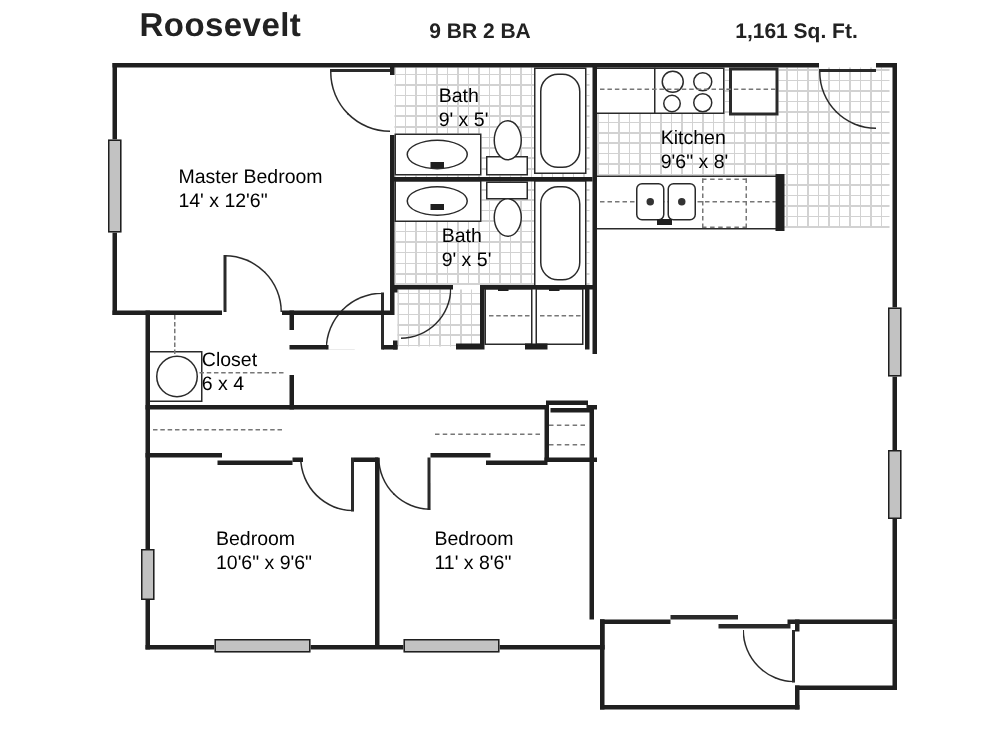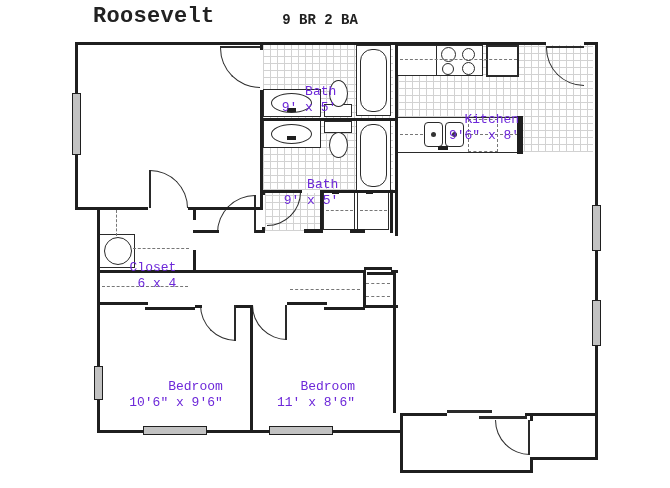--- a/index.html
+++ b/index.html
@@ -1,55 +1,56 @@
 <!DOCTYPE html>
 <html><head>
 <meta charset="utf-8">
 <style>
   html,body{margin:0;padding:0;background:#fff;}
   .stage{
     position:relative;width:634px;height:488px;background:#fff;overflow:hidden;
-    font-family:Liberation Mono, monospace;color:#2b2b2b;
+    font-family:Liberation Sans, sans-serif;color:#2b2b2b;
   }
   .wall{position:absolute;background:#1f1f1f;z-index:3;}
   .tile{
     position:absolute;z-index:0;background:#fff;
     background-image:
       repeating-linear-gradient(0deg,#d2d2d2 0 1px,transparent 1px 7px),
       repeating-linear-gradient(90deg,#d2d2d2 0 1px,transparent 1px 7px);
   }
   .fix{position:absolute;background:#fff;border:1.5px solid #2a2a2a;z-index:2;box-sizing:border-box;}
   .fix-in{position:absolute;border:1.3px solid #2a2a2a;z-index:2;box-sizing:border-box;background:#fff;}
   .dark{position:absolute;background:#1f1f1f;z-index:4;}
   .door{position:absolute;z-index:2;box-sizing:border-box;}
   .leaf{position:absolute;background:#2a2a2a;z-index:2;}
   .dash{position:absolute;z-index:2;}
   .dash-h{border-top:1.5px dashed #777;}
   .dash-v{border-left:1.5px dashed #777;}
   .window{position:absolute;background:#c2c2c2;border:1px solid #1f1f1f;z-index:4;box-sizing:border-box;}
   .slider{position:absolute;background:#2a2a2a;z-index:4;}
   .label{
-    position:absolute;transform:translate(-50%,-50%);text-align:right;
-    font-size:13px;line-height:1.22;white-space:nowrap;z-index:5;color:#6d28d9;margin-top:28px;
+    position:absolute;transform:translate(-50%,-50%);text-align:left;
+    font-size:13px;line-height:1.22;white-space:nowrap;z-index:5;color:#000000;
   }
   .hdr{position:absolute;z-index:5;white-space:nowrap;color:#222;}
   .hdr-title{left:93px;top:4px;font-size:22px;font-weight:600;letter-spacing:.3px;}
   .hdr-mid{left:320px;top:12px;font-size:14px;font-weight:600;transform:translateX(-50%);}
   .hdr-right{left:531px;top:12px;font-size:14px;font-weight:600;transform:translateX(-50%);}
   .wh-circle{position:absolute;border:1.5px solid #2a2a2a;border-radius:50%;background:#fff;z-index:2;box-sizing:border-box;}
   .burner{position:absolute;border:1.3px solid #2a2a2a;border-radius:50%;background:#fff;z-index:2;box-sizing:border-box;}
   .dot{position:absolute;background:#333;border-radius:50%;z-index:2;}
 </style>
 </head>
 <body>
 
 <div class="stage">
 
   <div class="hdr hdr-title">Roosevelt</div>
   <div class="hdr hdr-mid">9 BR 2 BA</div>
+  <div class="hdr hdr-right">1,161 Sq. Ft.</div>
 
   <div class="tile" style="left:263px;top:45px;width:130px;height:145px;"></div>
   <div class="tile" style="left:398px;top:45px;width:195px;height:107px;"></div>
   <div class="tile" style="left:265px;top:193px;width:55px;height:38px;"></div>
 
   <div class="wall" style="left:75px;top:42px;width:471px;height:3px;"></div>
   <div class="wall" style="left:584px;top:42px;width:14px;height:3px;"></div>
   <div class="wall" style="left:595px;top:42px;width:3px;height:163px;"></div>
   <div class="wall" style="left:595px;top:251px;width:3px;height:49px;"></div>
   <div class="wall" style="left:595px;top:346px;width:3px;height:67px;"></div>
@@ -185,29 +186,33 @@
   <div class="fix" style="left:99px;top:234px;width:36px;height:34px;"></div>
   <div class="wh-circle" style="left:104px;top:237px;width:28px;height:28px;"></div>
   <div class="dash dash-v" style="left:116px;top:210px;width:0;height:26px;"></div>
   <div class="dash dash-h" style="left:133px;top:248px;width:56px;height:0;"></div>
 
   <div class="dash dash-h" style="left:102px;top:286px;width:86px;height:0;"></div>
   <div class="dash dash-h" style="left:290px;top:289px;width:70px;height:0;"></div>
   <div class="dash dash-h" style="left:366px;top:283px;width:24px;height:0;"></div>
   <div class="dash dash-h" style="left:366px;top:296px;width:24px;height:0;"></div>
 
+  <div class="label" style="left:167px;top:126px;">
+    <div>Master Bedroom</div>
+    <div>14' x 12'6"</div>
+  </div>
   <div class="label" style="left:309px;top:72px;">
     <div>Bath</div>
     <div>9' x 5'</div>
   </div>
   <div class="label" style="left:311px;top:165px;">
     <div>Bath</div>
     <div>9' x 5'</div>
   </div>
-  <div class="label" style="left:484px;top:100px;">
+  <div class="label" style="left:463px;top:100px;">
     <div>Kitchen</div>
     <div>9'6" x 8'</div>
   </div>
   <div class="label" style="left:153px;top:248px;">
     <div>Closet</div>
     <div>6 x 4</div>
   </div>
   <div class="label" style="left:176px;top:367px;">
     <div>Bedroom</div>
     <div>10'6" x 9'6"</div>

